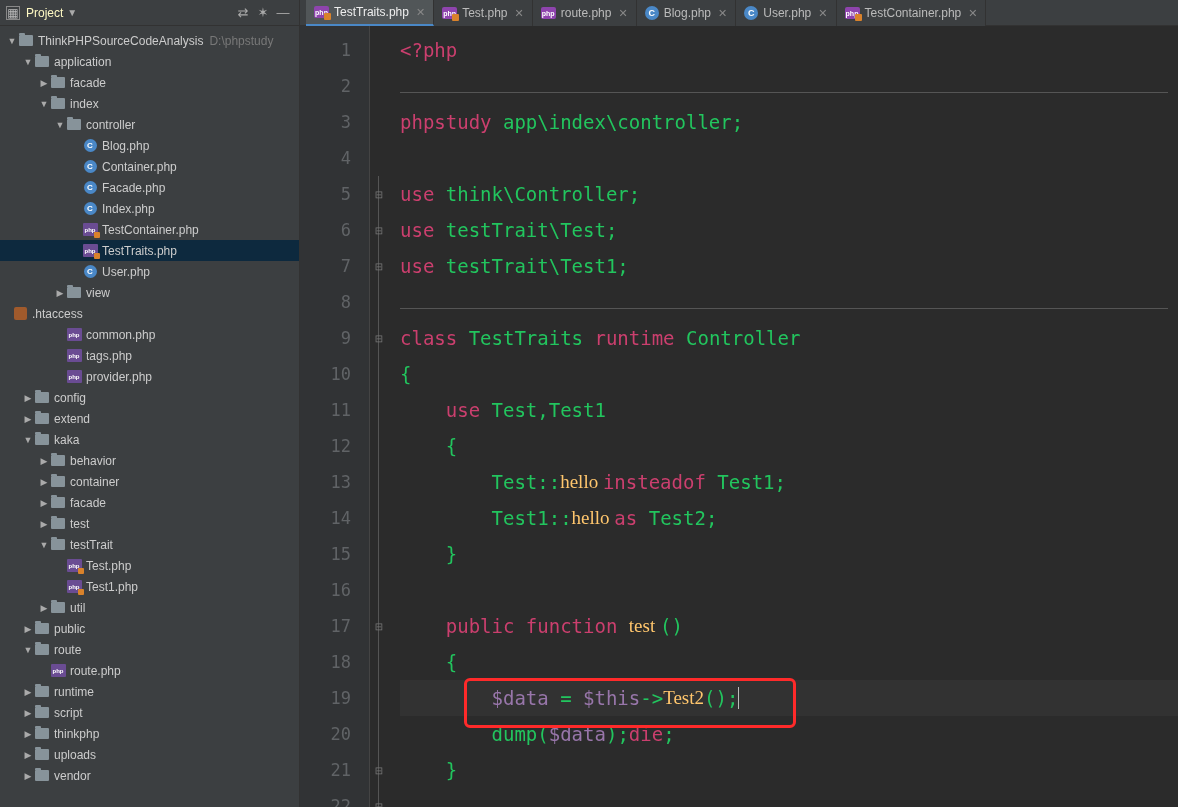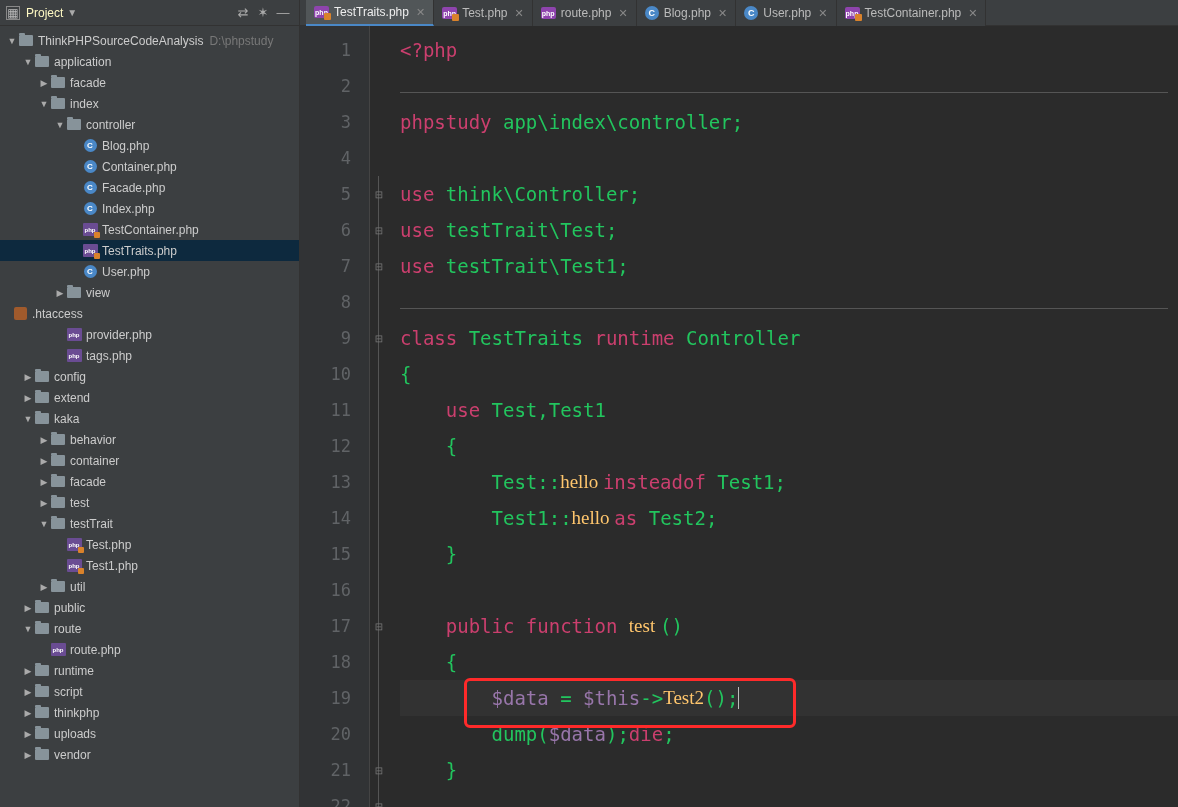--- a/index.html
+++ b/index.html
@@ -351,28 +351,35 @@
         <span class="ti-icon">
           <span class="htaccess-ico"></span>
         </span>
         <span class="ti-label">.htaccess</span>
       </div>
       <div class="tree-item" style="padding-left: 54px;">
         <span class="ti-arrow"></span>
         <span class="ti-icon">
           <span class="php-file-ico">php</span>
         </span>
+        <span class="ti-label">common.php</span>
+      </div>
+      <div class="tree-item" style="padding-left: 54px;">
+        <span class="ti-arrow"></span>
+        <span class="ti-icon">
+          <span class="php-file-ico">php</span>
+        </span>
+        <span class="ti-label">tags.php</span>
+      </div>
+      <div class="tree-item" style="padding-left: 54px;">
+        <span class="ti-arrow"></span>
+        <span class="ti-icon">
+          <span class="php-file-ico">php</span>
+        </span>
         <span class="ti-label">provider.php</span>
-      </div>
-      <div class="tree-item" style="padding-left: 54px;">
-        <span class="ti-arrow"></span>
-        <span class="ti-icon">
-          <span class="php-file-ico">php</span>
-        </span>
-        <span class="ti-label">tags.php</span>
       </div>
       <div class="tree-item" style="padding-left: 22px;">
         <span class="ti-arrow">▶</span>
         <span class="ti-icon">
           <span class="fold-ico"></span>
         </span>
         <span class="ti-label">config</span>
       </div>
       <div class="tree-item" style="padding-left: 22px;">
         <span class="ti-arrow">▶</span>

